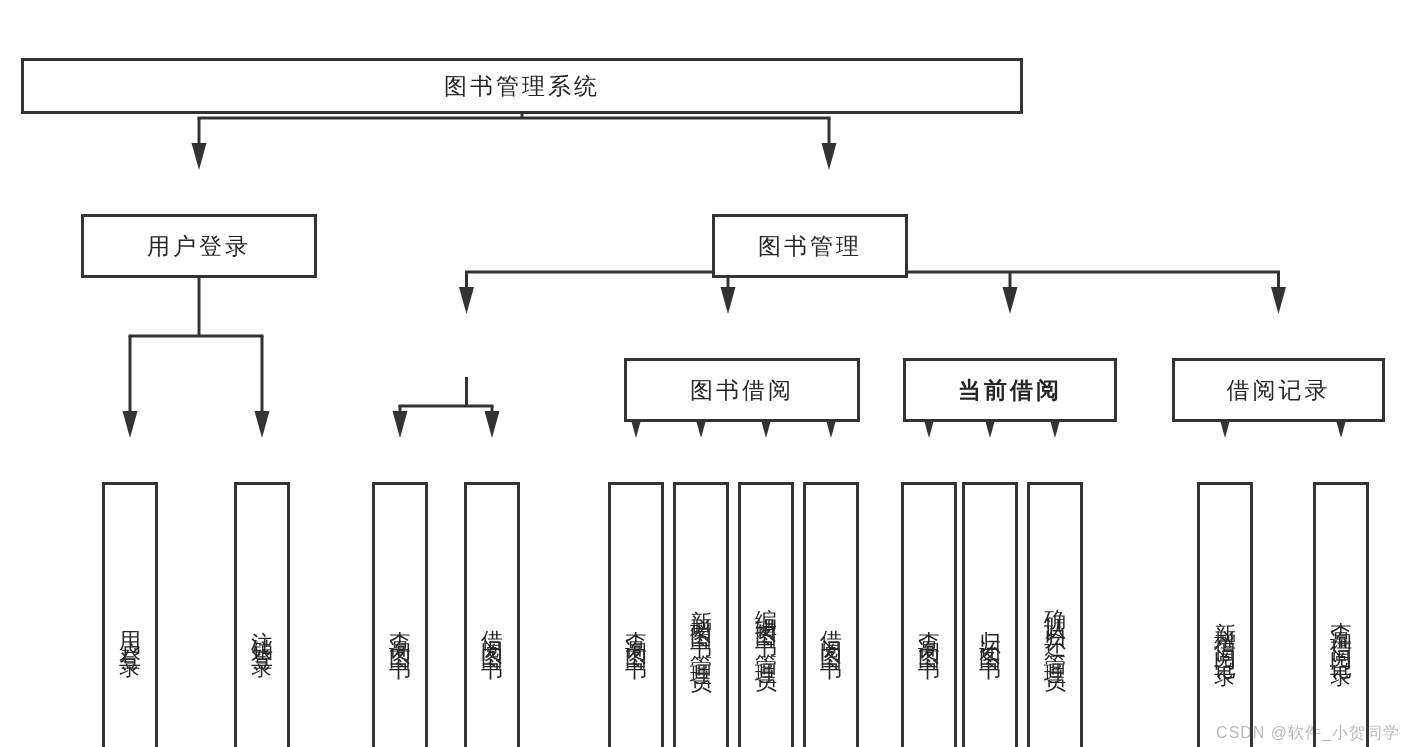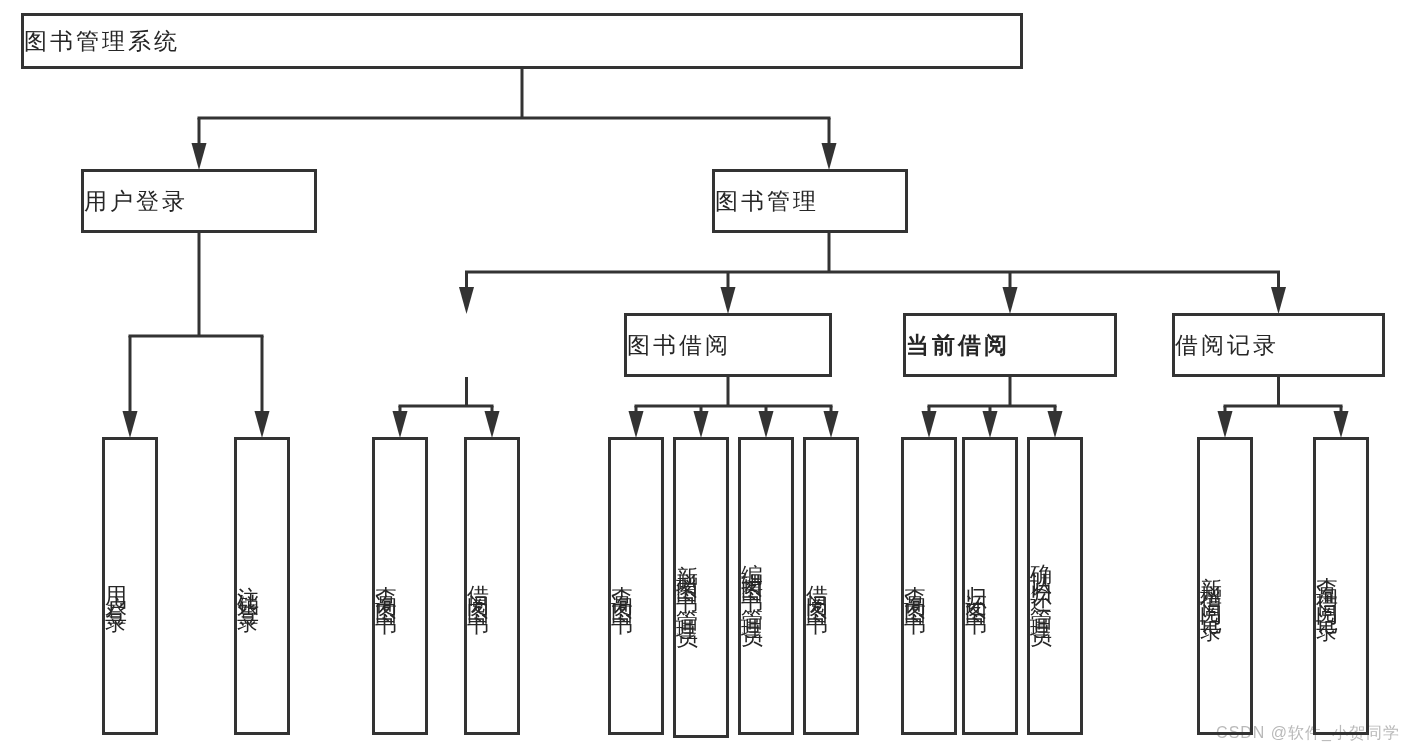--- a/index.html
+++ b/index.html
@@ -17,23 +17,24 @@
     width: 1405px; height: 747px;
     z-index: 1;
   }
   .node {
     position: absolute;
     background: #ffffff;
     border: 3px solid var(--line, #333333);
     box-sizing: border-box;
     display: flex;
     align-items: center;
-    justify-content: flex-start;
+    justify-content: center;
     color: var(--text, #262626);
     z-index: 2;
+    margin-top: 45px;
   }
   .node.h {
     font-size: 23px;
     letter-spacing: 3px;
     white-space: nowrap;
   }
   .node.v .vtext {
     writing-mode: vertical-rl;
     text-orientation: mixed;
     font-size: 22px;
@@ -115,21 +116,21 @@
   <div class="watermark">CSDN @软件_小贺同学</div>
 <div class="node h" style="left: 21px; top: 13px; width: 1002px; height: 56px;">
       <span class="htext">图书管理系统</span>
     </div>
     <div class="node h" style="left: 81px; top: 169px; width: 236px; height: 64px;">
       <span class="htext">用户登录</span>
     </div>
     <div class="node h" style="left: 712px; top: 169px; width: 196px; height: 64px;">
       <span class="htext">图书管理</span>
     </div>
-    <div class="node h" style="left: 624px; top: 313px; width: 208px; height: 64px;">
+    <div class="node h" style="left: 624px; top: 313px; width: 236px; height: 64px;">
       <span class="htext">图书借阅</span>
     </div>
     <div class="node h" style="left: 903px; top: 313px; width: 214px; height: 64px; font-weight: bold;">
       <span class="htext">当前借阅</span>
     </div>
     <div class="node h" style="left: 1172px; top: 313px; width: 213px; height: 64px;">
       <span class="htext">借阅记录</span>
     </div>
     <div class="node v" style="left: 102px; top: 437px; width: 56px; height: 298px;">
       <span class="vtext">用户登录</span>

